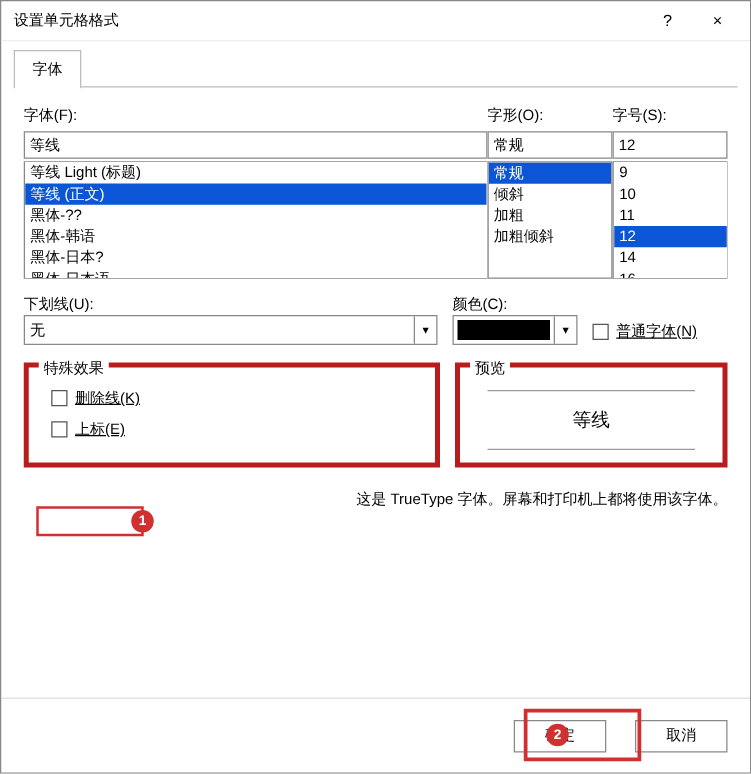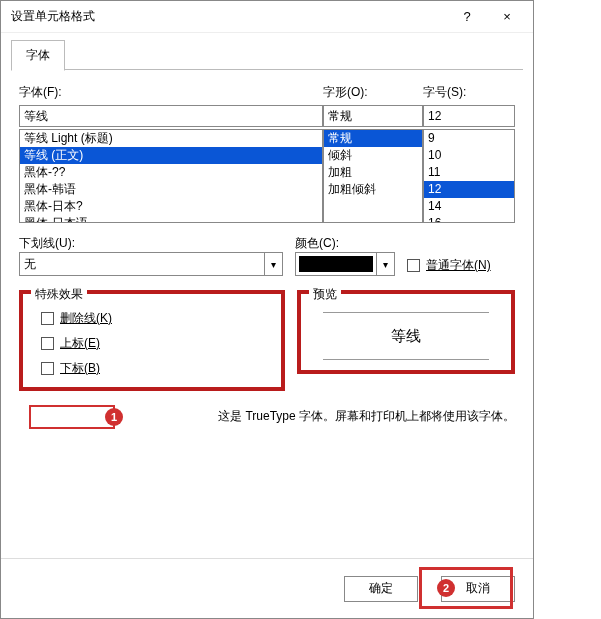--- a/index.html
+++ b/index.html
@@ -6,21 +6,21 @@
   body {
     margin: 0;
     font-family: "Microsoft YaHei", "Segoe UI", sans-serif;
     font-size: 12px;
     background: #fff;
     width: 601px;
     height: 619px;
     overflow: hidden;
   }
   .dialog {
-    width: 534px;
+    width: 601px;
     height: 619px;
     border: 1px solid #888;
     background: #fff;
     display: flex;
     flex-direction: column;
   }
   .titlebar {
     height: 32px;
     display: flex;
     align-items: center;
@@ -295,24 +295,20 @@
         <div class="legend">特殊效果</div>
         <div class="effects-list">
           <div class="checkbox">
             <div class="box"></div>
             <span class="underline-acc">删除线(K)</span>
           </div>
           <div class="checkbox">
             <div class="box"></div>
             <span class="underline-acc">上标(E)</span>
           </div>
-          <div class="checkbox">
-            <div class="box"></div>
-            <span class="underline-acc">下标(B)</span>
-          </div>
         </div>
       </div>
       <div class="group group-preview">
         <div class="legend">预览</div>
         <div class="preview-box">
           <span>等线</span>
         </div>
       </div>
     </div>
 

